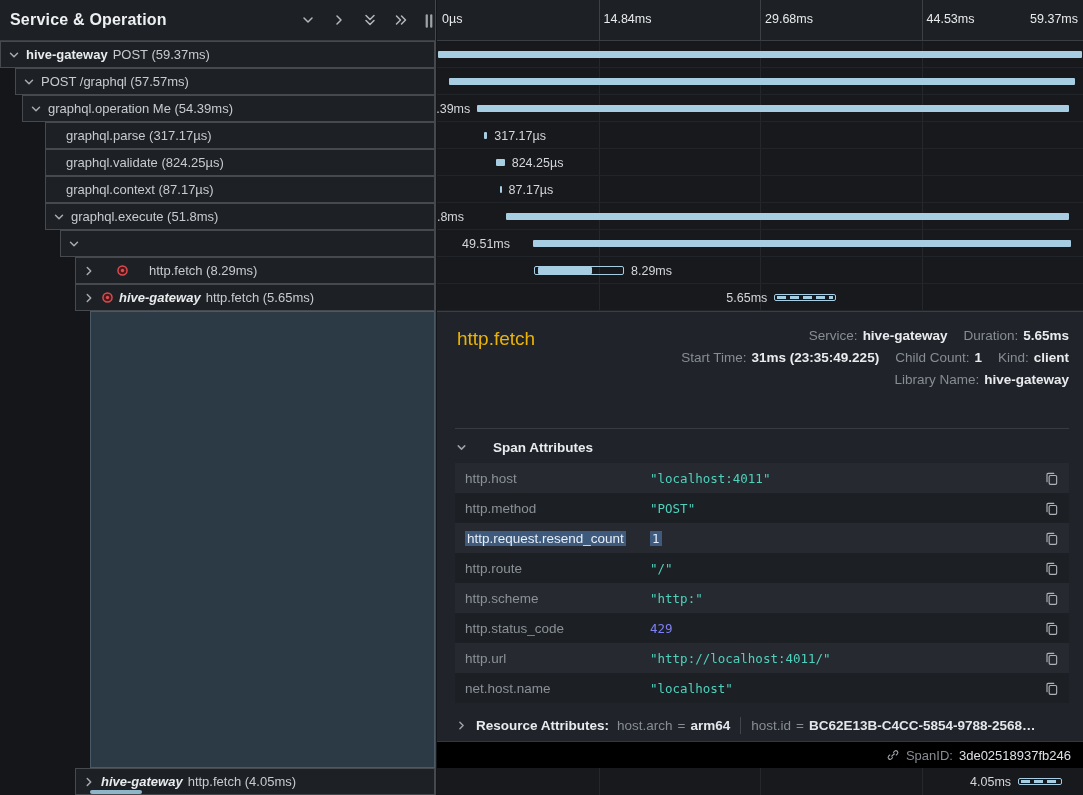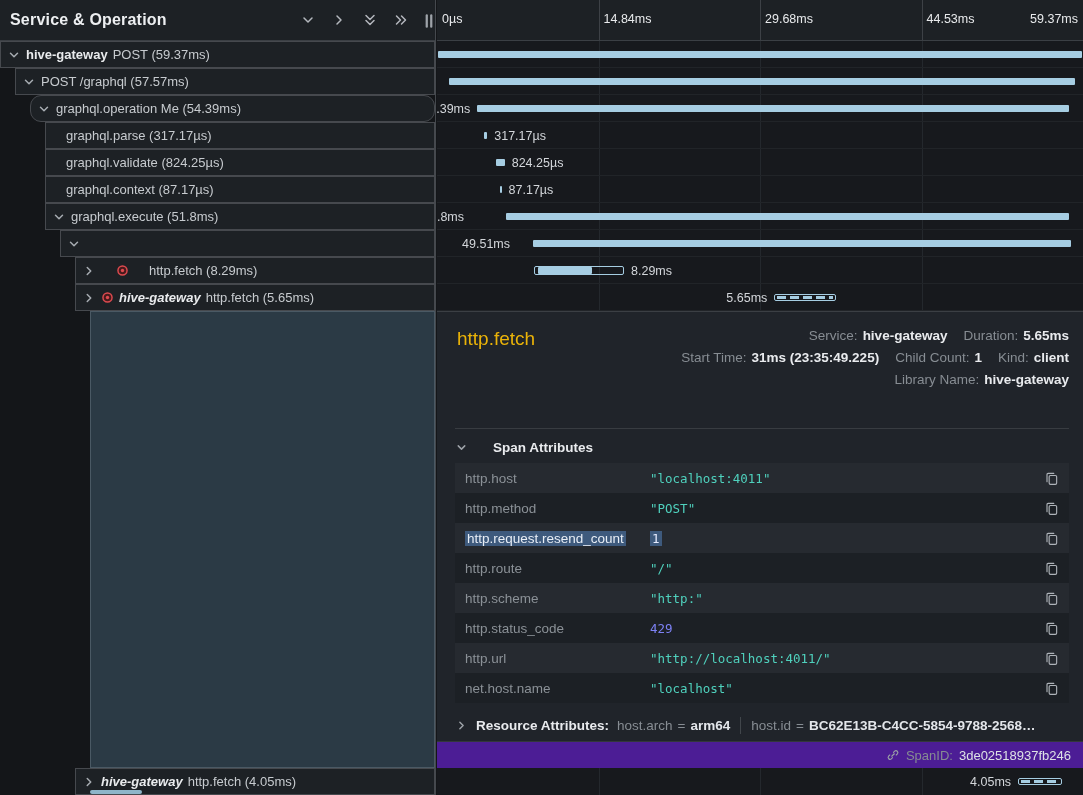--- a/index.html
+++ b/index.html
@@ -81,21 +81,21 @@
   .attr-val .sel{color:#e6ecff;}
   .copy-btn{flex:0 0 auto;margin-left:10px;color:#aeb3b9;cursor:pointer;display:flex;}
   .resource-row{position:absolute;top:398px;left:18px;right:14px;height:30px;display:flex;
     align-items:center;gap:8px;font-size:13.5px;white-space:nowrap;overflow:hidden;cursor:pointer;}
   .resource-row .chev{color:#9ea3a9;}
   .res-title{font-weight:bold;color:#e9ebee;}
   .res-key{color:#878d93;}
   .res-eq{color:#878d93;}
   .res-val{color:#e3e6ea;font-weight:bold;}
   .vsep{width:1px;height:17px;background:#41464b;margin:0 4px;}
-  .spanid-bar{position:absolute;bottom:0;left:0;right:0;height:27px;background:#4c1d95;
+  .spanid-bar{position:absolute;bottom:0;left:0;right:0;height:27px;background:#000000;
     border-top:1px solid #33373b;display:flex;justify-content:flex-end;align-items:center;
     gap:6px;padding-right:12px;font-size:13px;box-sizing:border-box;}
   .sid-label{color:#868c92;}
   .sid-value{color:#dde1e5;}
   .link-i{color:#9aa0a6;display:flex;}
 </style>
 </head>
 <body>
 
 <div class="app">
@@ -139,21 +139,21 @@
           <span class="tl-text">POST (59.37ms)</span>
         </div>
         <div class="t-row-left" style="margin-left: 15px;">
           <span class="chev">
             <svg width="14" height="14" viewBox="0 0 16 16" fill="none" stroke="currentColor" stroke-width="1.7" stroke-linecap="round" stroke-linejoin="round" style="display:block">
               <polyline points="4,6 8,10 12,6"></polyline>
             </svg>
           </span>
           <span class="tl-text">POST /graphql (57.57ms)</span>
         </div>
-        <div class="t-row-left" style="margin-left: 30px; border-radius: 11px;">
+        <div class="t-row-left" style="margin-left: 22px;">
           <span class="chev">
             <svg width="14" height="14" viewBox="0 0 16 16" fill="none" stroke="currentColor" stroke-width="1.7" stroke-linecap="round" stroke-linejoin="round" style="display:block">
               <polyline points="4,6 8,10 12,6"></polyline>
             </svg>
           </span>
           <span class="tl-text">graphql.operation Me (54.39ms)</span>
         </div>
         <div class="t-row-left" style="margin-left: 45px;">
           <span class="chev-sp"></span>
           <span class="tl-text">graphql.parse (317.17µs)</span>

